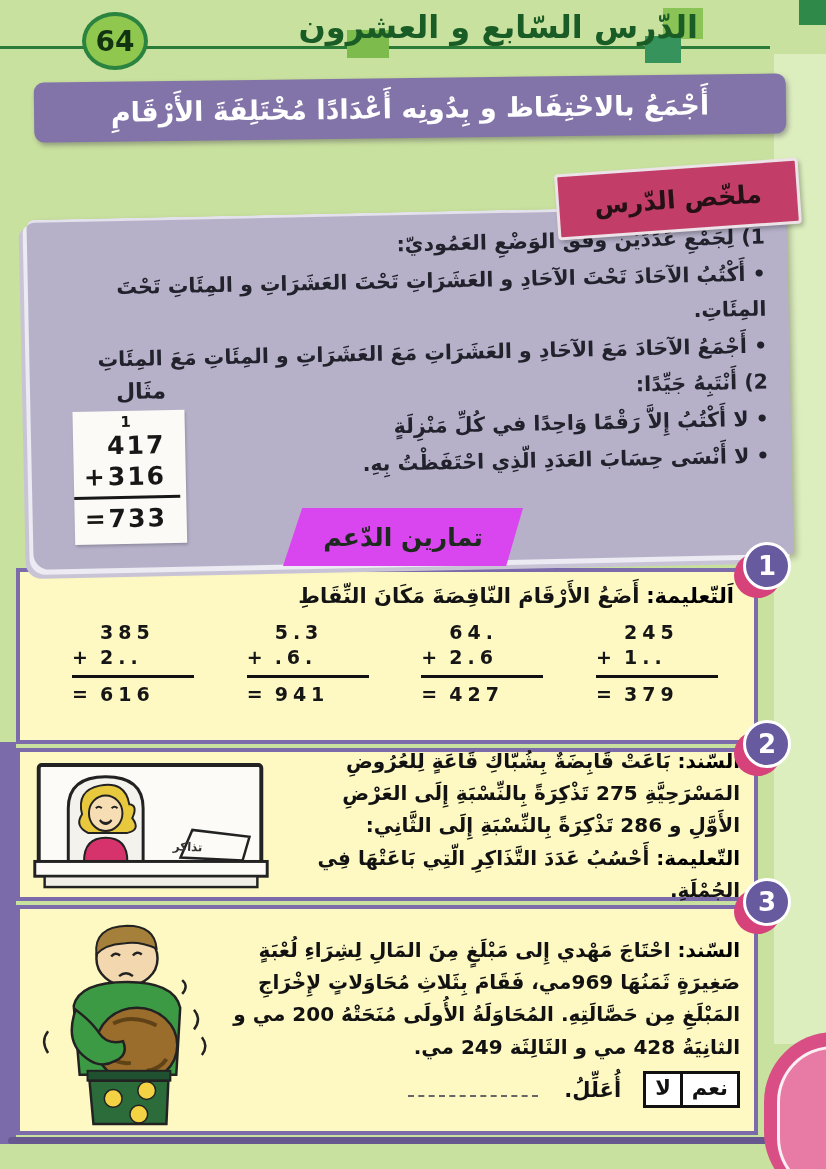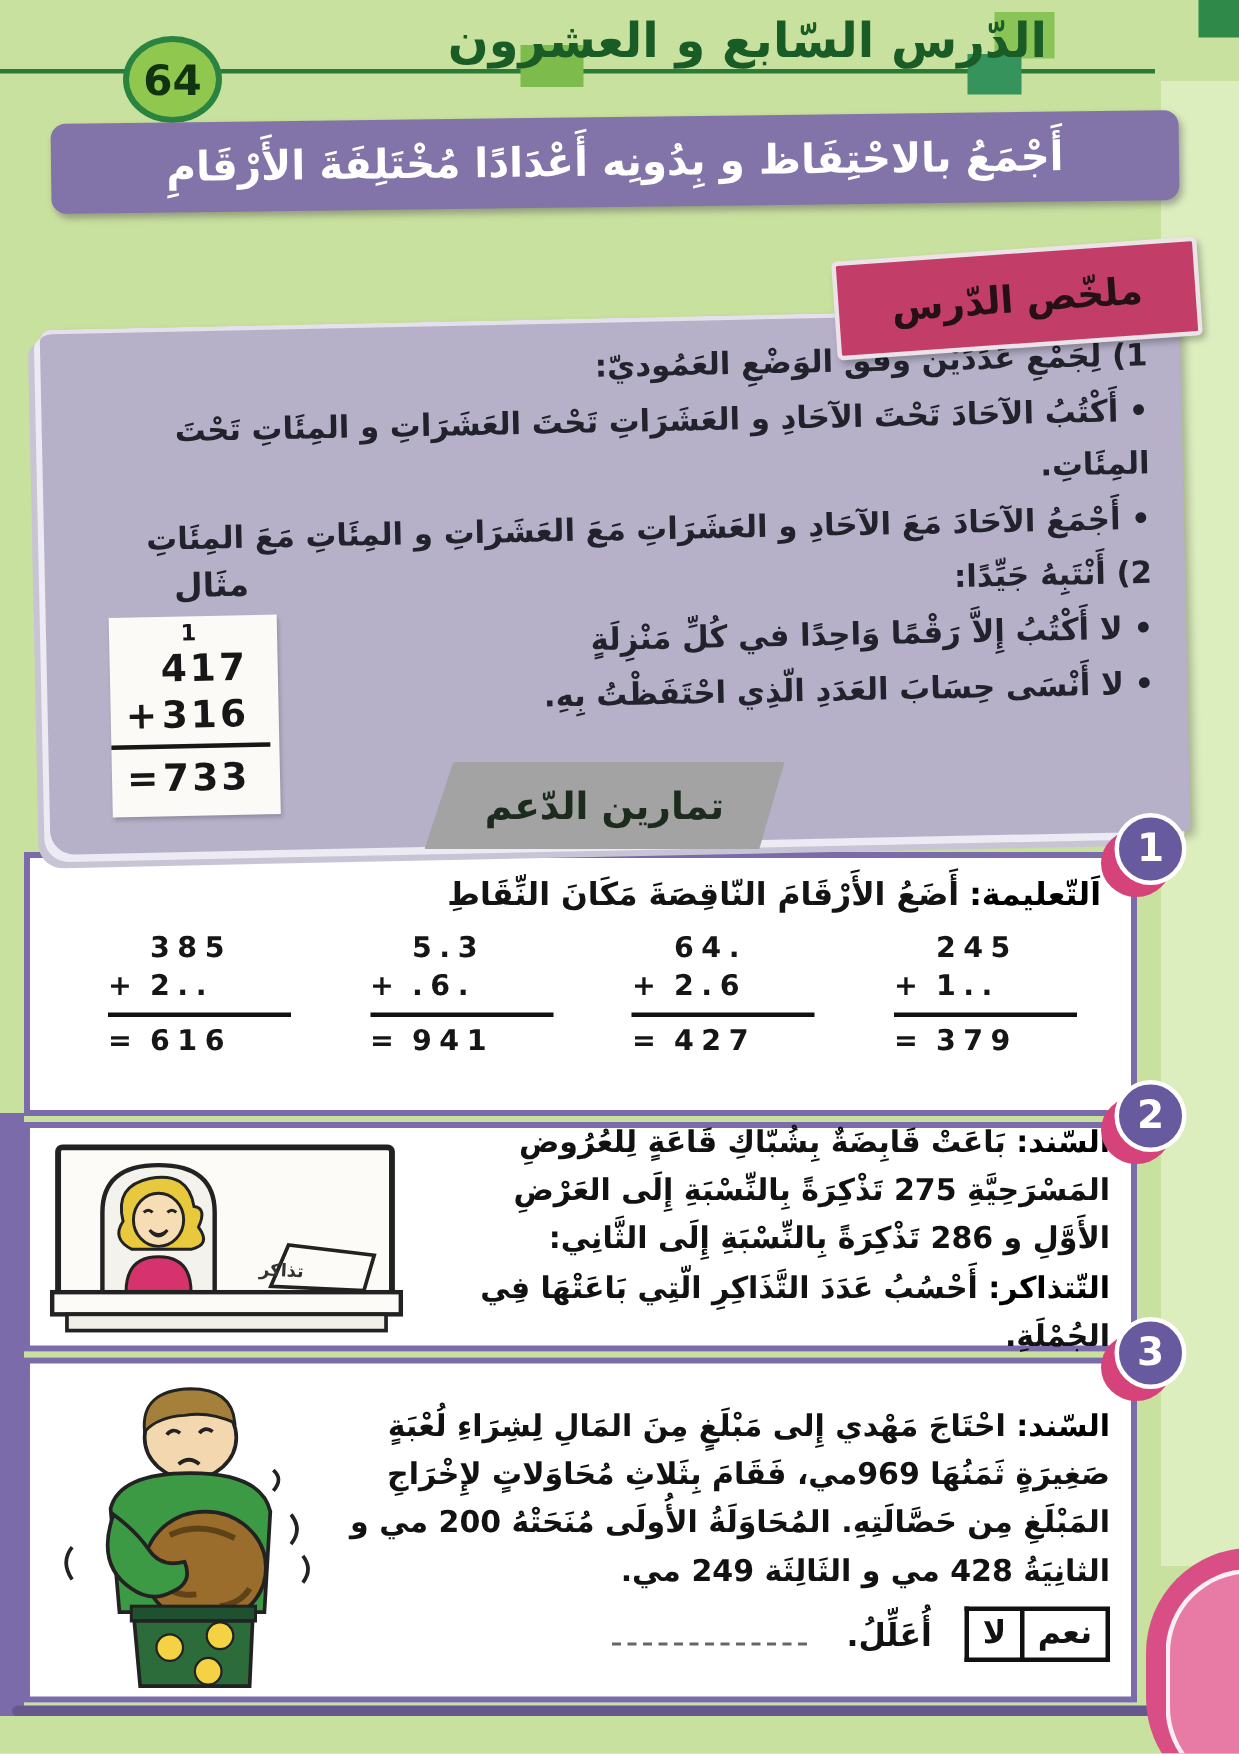--- a/index.html
+++ b/index.html
@@ -7,21 +7,21 @@
   .page {
     position:relative; width:826px; height:1169px; overflow:hidden;
     background:#c9e19e;
     font-family:"DejaVu Sans", sans-serif;
   }
   .right-margin { position:absolute; right:0; top:54px; width:52px; height:990px; background:#dcedbe; }
 
   
   .header-line { position:absolute; left:0; top:46px; width:770px; height:3px; background:#2a7a38; }
   .page-number-circle {
-    position:absolute; left:82px; top:24px; width:66px; height:58px;
+    position:absolute; left:82px; top:12px; width:66px; height:58px;
     background:#90c84f; border:4px solid #2b8340; border-radius:50%;
     display:flex; align-items:center; justify-content:center;
     font-size:28px; font-weight:bold; color:#12330f;
   }
   .lesson-title { position:absolute; right:128px; top:8px; font-size:32px; font-weight:bold; color:#1a5c26; direction:rtl; }
   .sq { position:absolute; }
   .sq1 { left:663px; top:8px;  width:40px; height:31px; background:#8bc456; }
   .sq2 { left:645px; top:36px; width:36px; height:27px; background:#35935b; }
   .sq3 { left:799px; top:0;    width:27px; height:25px; background:#2f8a4a; }
   .sq4 { left:347px; top:30px; width:42px; height:28px; background:#7dbb4c; }
@@ -66,30 +66,30 @@
   }
   .carry { text-align:center; padding-right:6px; font-size:15px; font-weight:bold; line-height:1; }
   .ex-row { display:flex; font-size:25px; font-weight:bold; line-height:1.25; }
   .ex-sign { width:24px; }
   .ex-num { letter-spacing:2px; }
   .ex-rule { border-top:3px solid #171717; margin:3px 0 4px -10px; width:calc(100% + 14px); }
 
   
   .exercises-banner {
     position:absolute; left:283px; top:508px; width:240px; height:58px;
-    background:#a3a3a3;
+    background:#d946ef;
     clip-path:polygon(8% 0, 100% 0, 93% 100%, 0% 100%);
     display:flex; align-items:center; justify-content:center;
     color:#1c2b1d; font-size:25px; font-weight:bold; direction:rtl; z-index:4;
   }
 
   
   .ex-box {
     position:absolute; left:16px; width:742px;
-    background:#ffffff; border:4px solid #7c6bab;
+    background:#fef9c3; border:4px solid #7c6bab;
   }
   .box1 { top:568px; height:176px; z-index:1; }
   .box2 { top:748px; height:153px; }
   .box3 { top:905px; height:230px; }
   .left-strip { position:absolute; left:0; top:742px; width:16px; height:402px; background:#7c6bab; }
   .bottom-rule { position:absolute; left:8px; top:1137px; width:760px; height:7px; background:#66578f; border-radius:4px; }
   .corner-pink { position:absolute; right:-20px; top:1032px; width:82px; height:170px; background:#d94f85; border-radius:70px 0 0 70px; }
   .corner-pink::after {
     content:""; position:absolute; left:13px; top:14px; width:69px; height:142px;
     background:#e77ba5; border:3px solid #fceff4; border-right:none; border-radius:56px 0 0 56px;
@@ -270,21 +270,21 @@
   </div>
 
   <div class="ex-box box2">
     <div class="ex-flex">
       <div class="ex-text">
         <p>
           <span class="lbl">السّند:</span>
           <span>بَاعَتْ قَابِضَةٌ بِشُبّاكِ قَاعَةٍ لِلعُرُوضِ المَسْرَحِيَّةِ 275 تَذْكِرَةً بِالنِّسْبَةِ إِلَى العَرْضِ الأَوَّلِ و 286 تَذْكِرَةً بِالنِّسْبَةِ إِلَى الثَّانِي:</span>
         </p>
         <p>
-          <span class="lbl">التّتذاكر:</span>
+          <span class="lbl">التّعليمة:</span>
           <span>أَحْسُبُ عَدَدَ التَّذَاكِرِ الّتِي بَاعَتْهَا فِي الجُمْلَةِ.</span>
         </p>
       </div>
       <div class="illus">
         <svg class="booth-svg" viewBox="0 0 240 132">
           <rect x="6" y="4" width="226" height="100" rx="3" fill="#fcfbf7" stroke="#222" stroke-width="4"></rect>
           <path d="M36 102 V48 Q36 16 74 16 Q112 16 112 48 V102 Z" fill="#f4f2ec" stroke="#222" stroke-width="3"></path>
           <path d="M50 54 Q44 30 68 25 Q94 20 98 44 Q107 45 101 58 Q110 70 96 73 L56 73 Q42 66 50 54 Z" fill="#e8c93e" stroke="#222" stroke-width="2"></path>
           <ellipse cx="74" cy="53" rx="17" ry="18" fill="#f6ddb4" stroke="#222" stroke-width="2"></ellipse>
           <path d="M64 48 q3 -3 6 0" fill="none" stroke="#222" stroke-width="2"></path>

